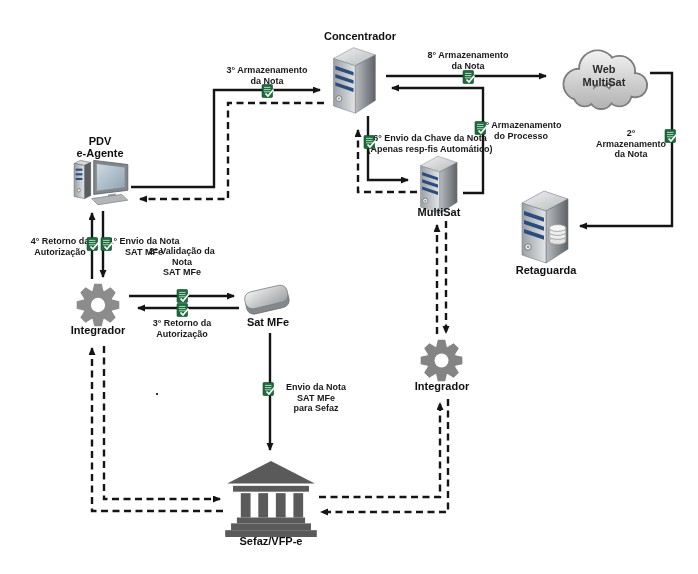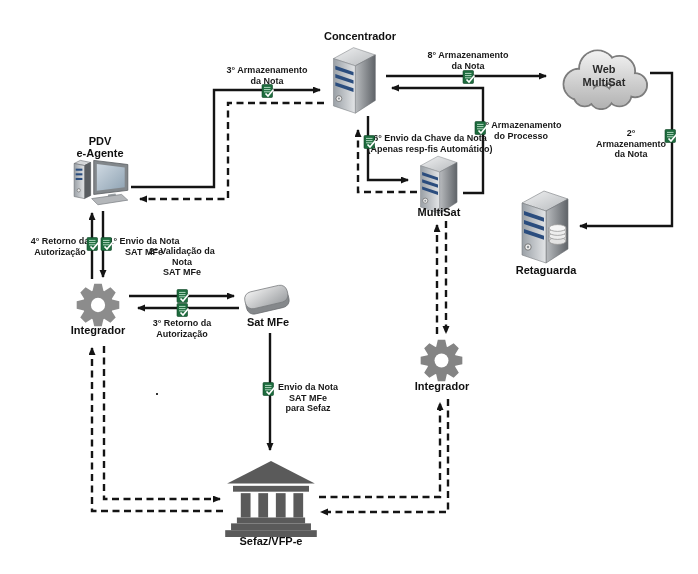--- a/index.html
+++ b/index.html
@@ -209,21 +209,21 @@
 da Nota</div>
   <div class="lbl" style="left:60px;top:236px">4° Retorno da
 Autorização</div>
   <div class="lbl" style="left:144px;top:236px">1° Envio da Nota
 SAT MFe</div>
   <div class="lbl" style="left:182px;top:246px">2° Validação da
 Nota
 SAT MFe</div>
   <div class="lbl" style="left:182px;top:318px">3° Retorno da
 Autorização</div>
-  <div class="lbl" style="left:308px;top:382px">Envio da Nota
+  <div class="lbl" style="left:316px;top:382px">Envio da Nota
 SAT MFe
 para Sefaz</div>
 
   <svg class="doc-icon" style="left:261px;top:84px" viewBox="0 0 14 15">
       <rect x="1" y="0.5" width="10.5" height="13" rx="1" fill="#1d6b3d" stroke="#0f4426" stroke-width="0.6"></rect>
       <path d="M3,3.4 H9.5 M3,5.6 H9.5 M3,7.8 H9.5" stroke="#bfe3cd" stroke-width="0.9"></path>
       <path d="M4.5,9.5 7,12 12.5,5.5" stroke="#ffffff" stroke-width="1.7" fill="none"></path>
     </svg>
   <svg class="doc-icon" style="left:462px;top:70px" viewBox="0 0 14 15">
       <rect x="1" y="0.5" width="10.5" height="13" rx="1" fill="#1d6b3d" stroke="#0f4426" stroke-width="0.6"></rect>

